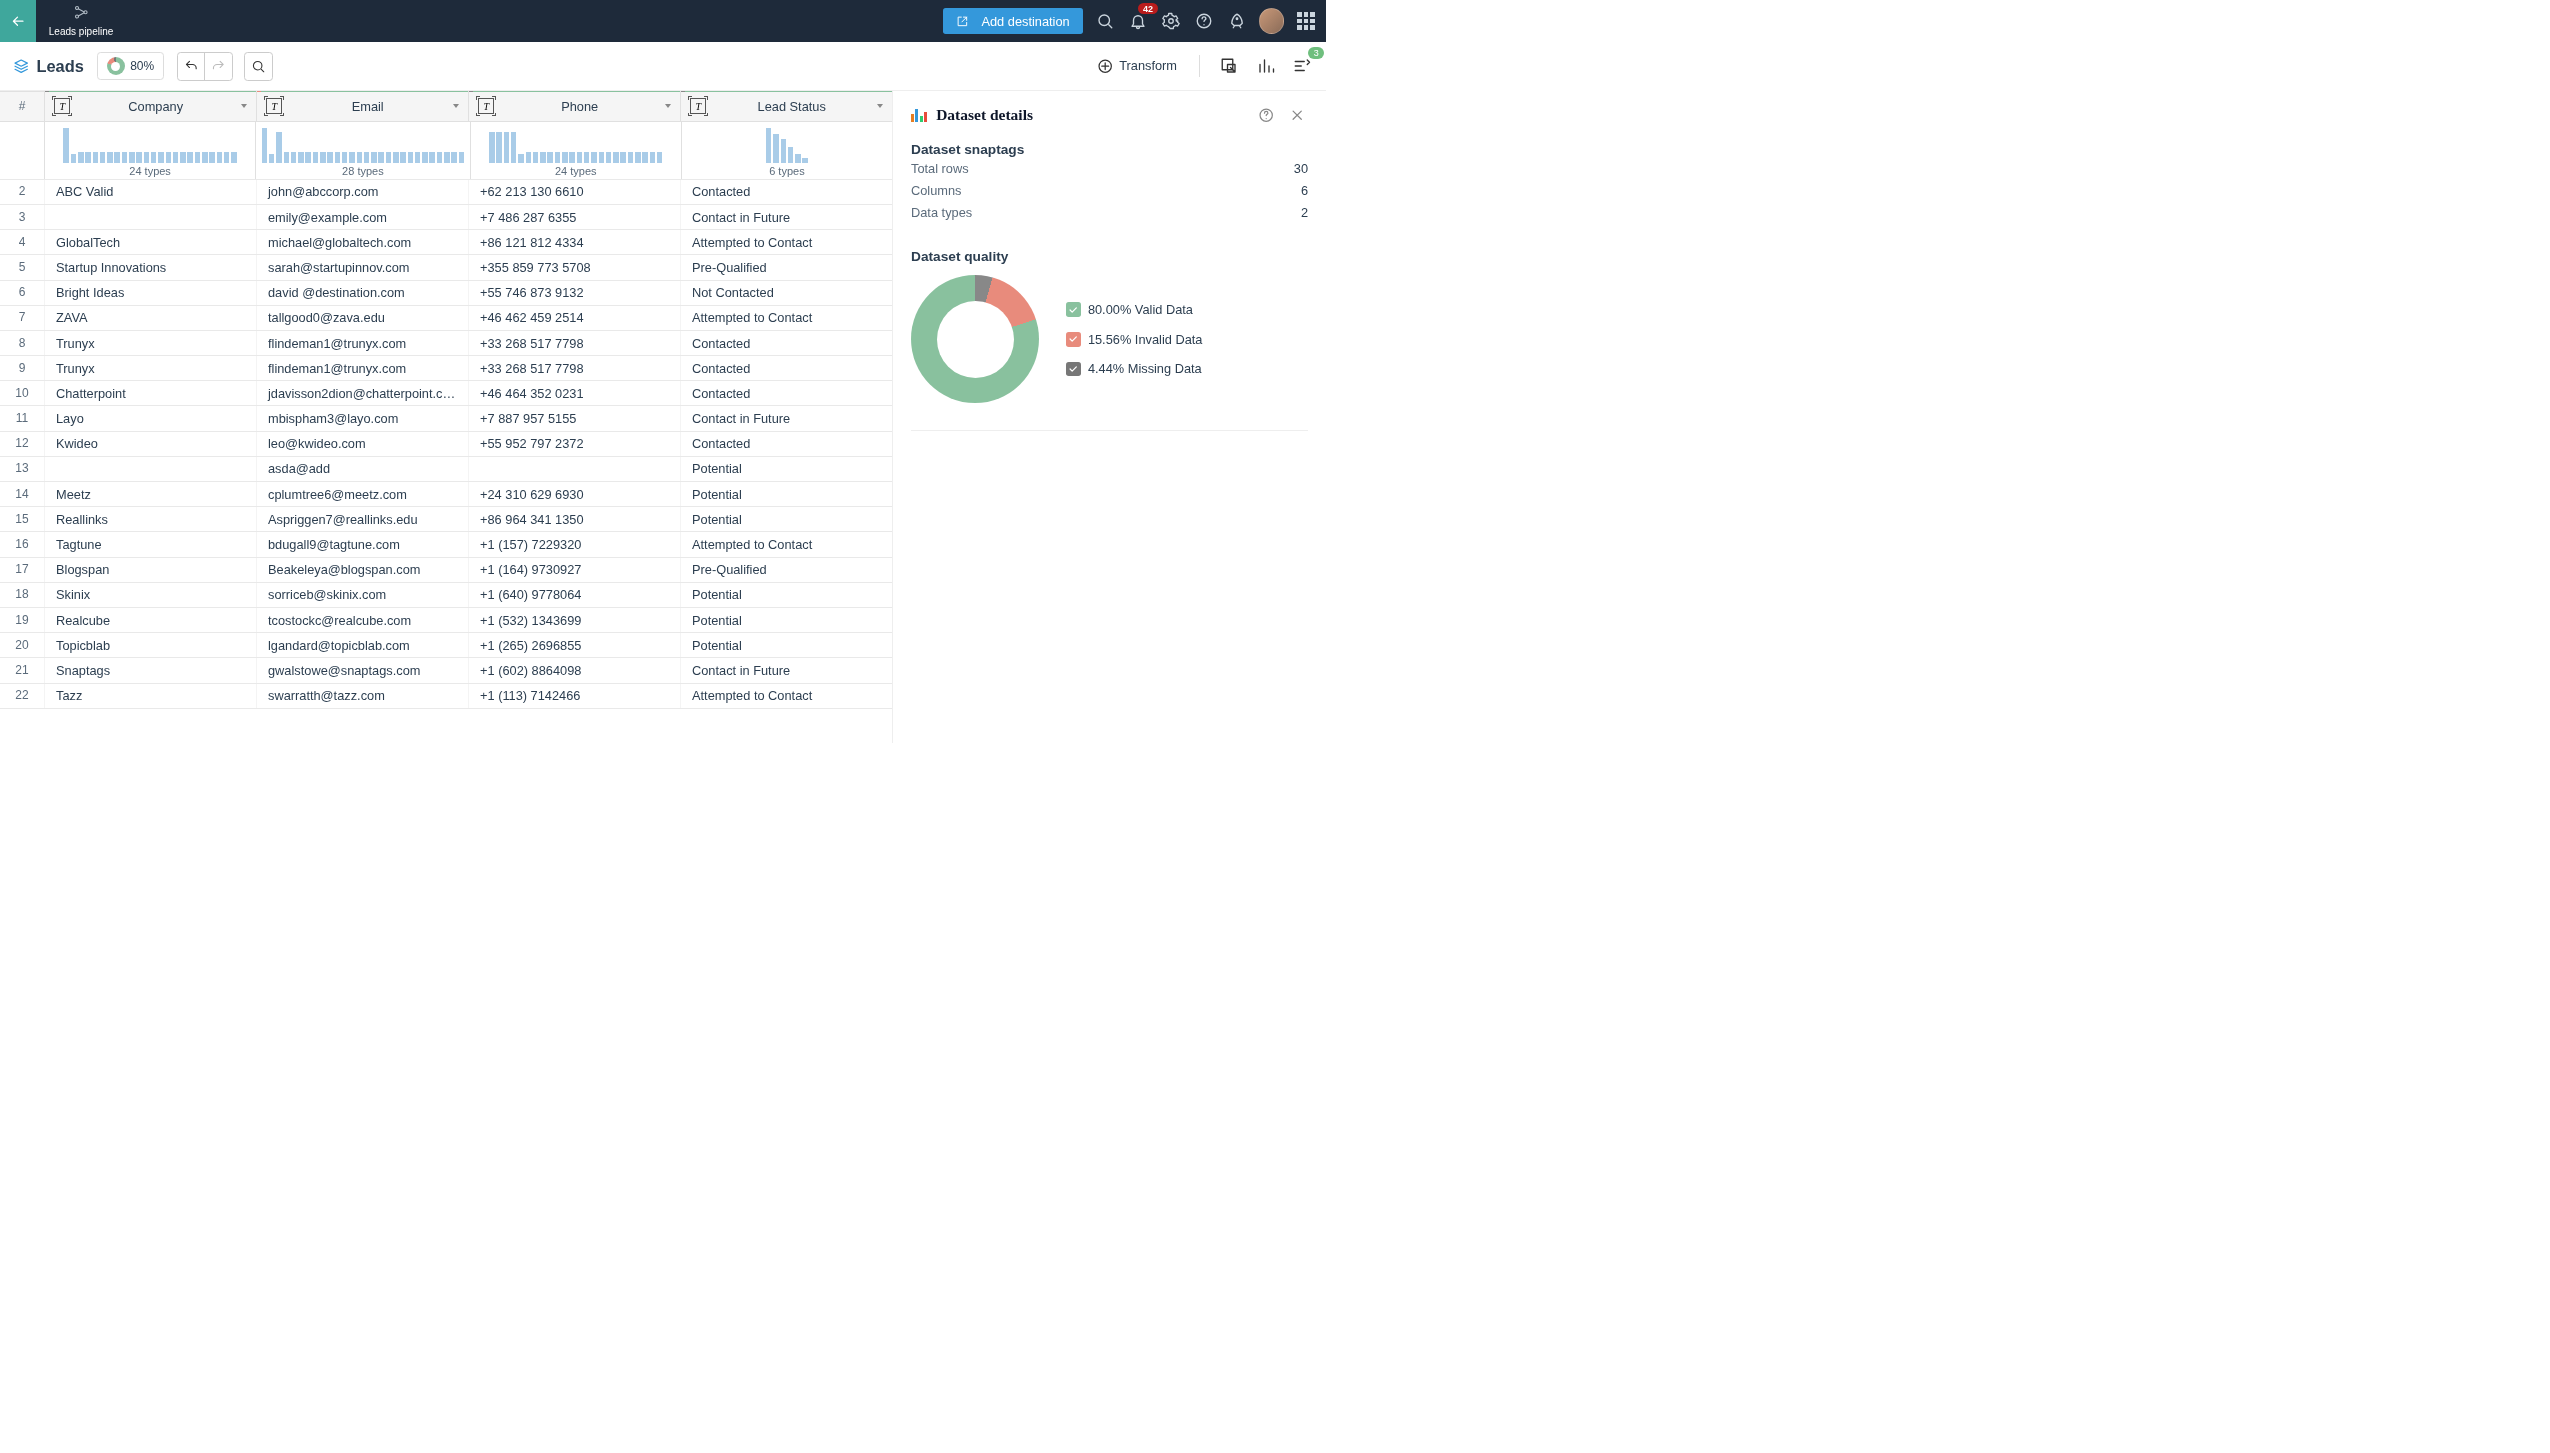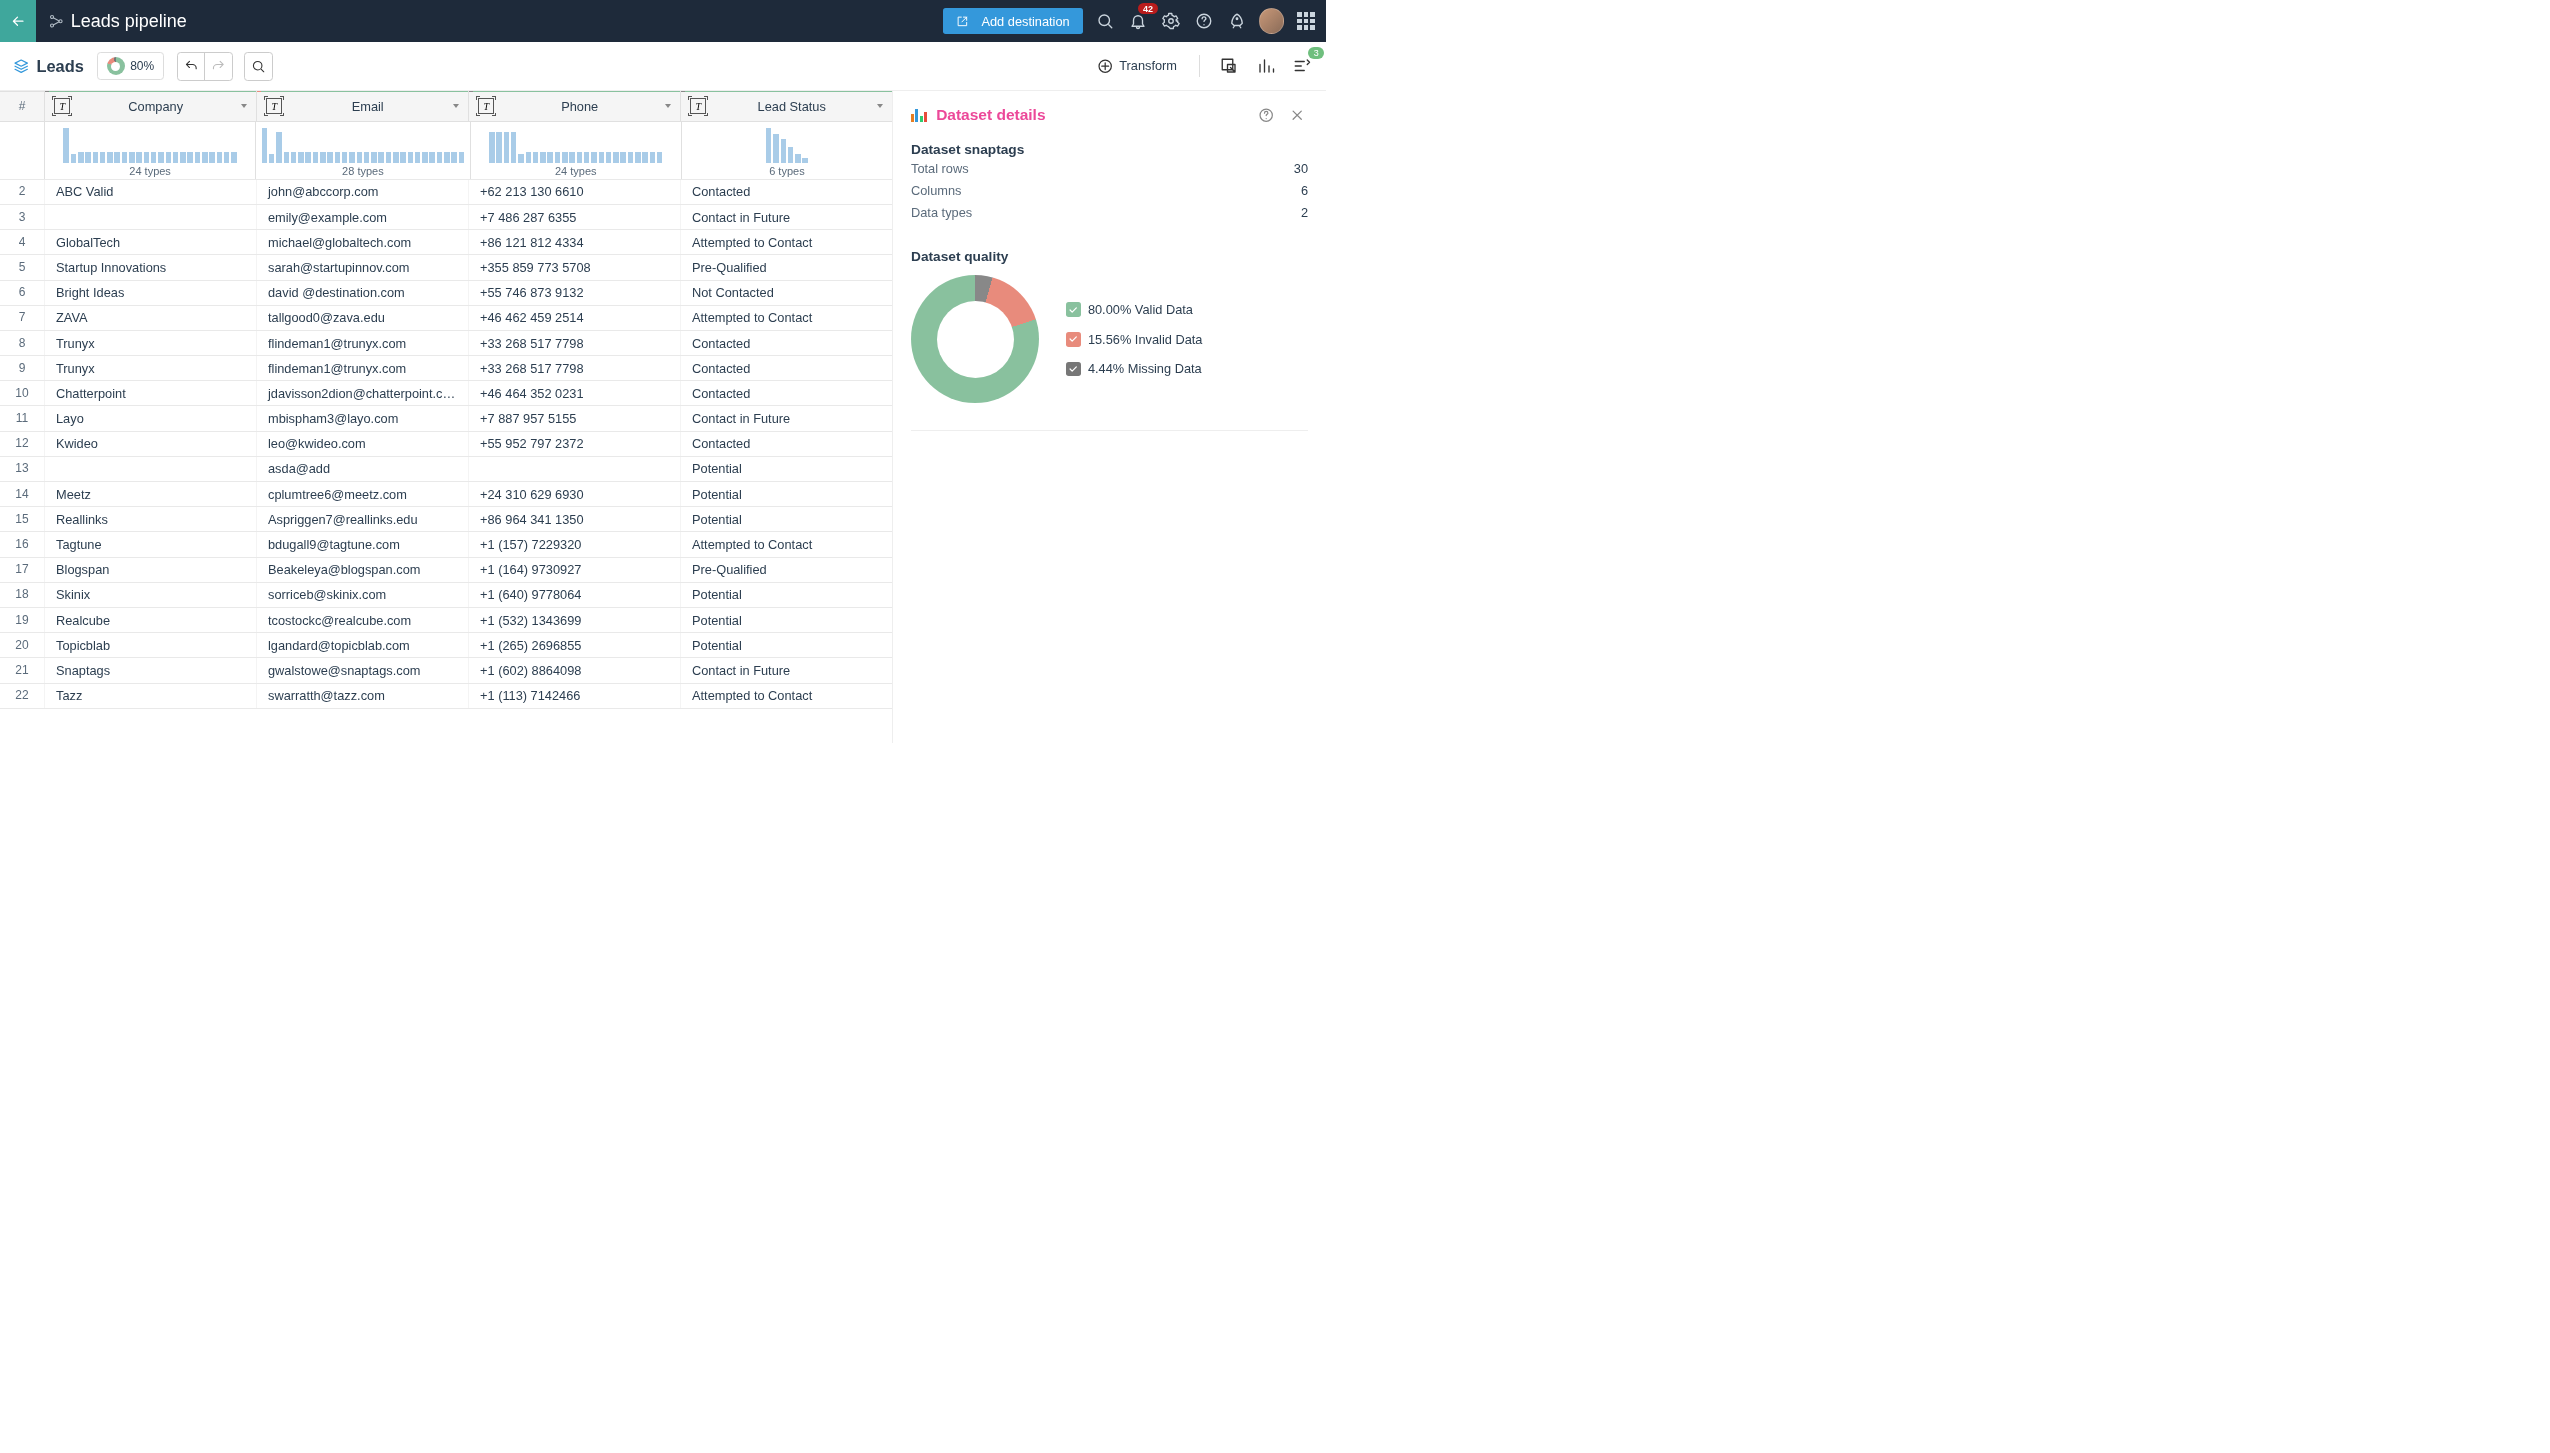--- a/index.html
+++ b/index.html
@@ -10,21 +10,21 @@
     --accent-blue: #3498db;
     --green: #89c19e;
     --row-border: #e9e9e9;
     --txt: #2c3e50;
     --muted: #5b6b7b;
   }
   
   .topbar { display: flex; align-items: center; height: 42px; background: var(--navy); color: #fff; }
   .back-btn { width: 36px; height: 42px; background: var(--teal); display: flex; align-items: center; justify-content: center; cursor: pointer; }
   .back-btn svg { width: 16.4px; height: 16.4px; stroke: #fff; }
-  .title-wrap { display: flex; align-items: center; gap: 7.3px; padding: 0 12.8px; font-size: 18px; font-weight: 400; }
+  .title-wrap { display: flex; align-items: center; gap: 7.3px; padding: 0 12.8px; font-size: 10px; font-weight: 400; flex-direction: column; }
   .title-icon { opacity: .85; }
   .flex-grow { flex: 1; }
   .top-actions { display: flex; align-items: center; gap: 11px; padding-right: 9px; }
   .add-dest { background: var(--accent-blue); color: #fff; display: flex; align-items: center; gap: 13px; padding: 5.5px 12.8px; border-radius: 2.7px; font-size: 12.8px; cursor: pointer; }
   .add-dest svg { width: 12.8px; height: 12.8px; stroke: #fff; }
   .icon-btn { width: 22px; height: 22px; display: flex; align-items: center; justify-content: center; cursor: pointer; }
   .icon-svg { width: 18px; height: 18px; stroke: #cbd5de; fill: none; }
   .bell-wrap { position: relative; }
   .badge { position: absolute; top: -7.3px; right: -9px; background: #b91c1c; color: #fff; font-size: 9px; font-weight: 600; padding: 0.9px 4.6px; border-radius: 7.3px; }
   .avatar { width: 25.5px; height: 25.5px; border-radius: 50%; background: linear-gradient(135deg,#c89878,#8a6b58); border: 0.9px solid #fff3; }
@@ -71,21 +71,21 @@
   .data-row { display: flex; border-bottom: 0.9px solid var(--row-border); font-size: 12.8px; color: var(--txt); }
   .data-row .rn { width: 44px; min-width: 44px; text-align: center; color: var(--muted); padding: 4.6px 0; font-size:12px;}
   .data-row .cell { flex: 1; padding: 4.6px 11px; border-left: 0.9px solid #f4f4f4; white-space: nowrap; overflow: hidden; text-overflow: ellipsis; }
 
   
   .body-wrap { display: flex; }
   .side-panel { flex: 1; padding: 12.8px 18px 0; }
   .panel-head { display: flex; align-items: center; gap: 9px; }
   .panel-head .spark-ic { display: flex; align-items: flex-end; gap: 1.8px; height: 14.6px; }
   .panel-head .spark-ic span { width: 2.7px; }
-  .panel-title { color: #ec4899; font-size: 15.5px; font-weight: 600; flex: 1; }
+  .panel-title { color: #0f172a; font-size: 15.5px; font-weight: 600; flex: 1; font-family: Liberation Serif, serif; }
   .panel-close { cursor: pointer; }
 
   .sec-title { font-size: 13.7px; font-weight: 600; color: var(--txt); margin-top: 16.4px; }
   .stat-row { display: flex; justify-content: space-between; font-size: 12.8px; color: var(--muted); padding: 3.6px 0; }
   .stat-row .val { color: var(--txt); }
 
   .quality-wrap { display: flex; align-items: center; gap: 27px; margin-top: 11px; }
   .donut { width: 128px; height: 128px; border-radius: 50%; position: relative;
     background: conic-gradient(#888 0 4.44%, #e88b7c 4.44% 20%, var(--green) 20% 100%); }
   .donut::after { content: ""; position: absolute; inset: 25.5px; background: #fff; border-radius: 50%; }

